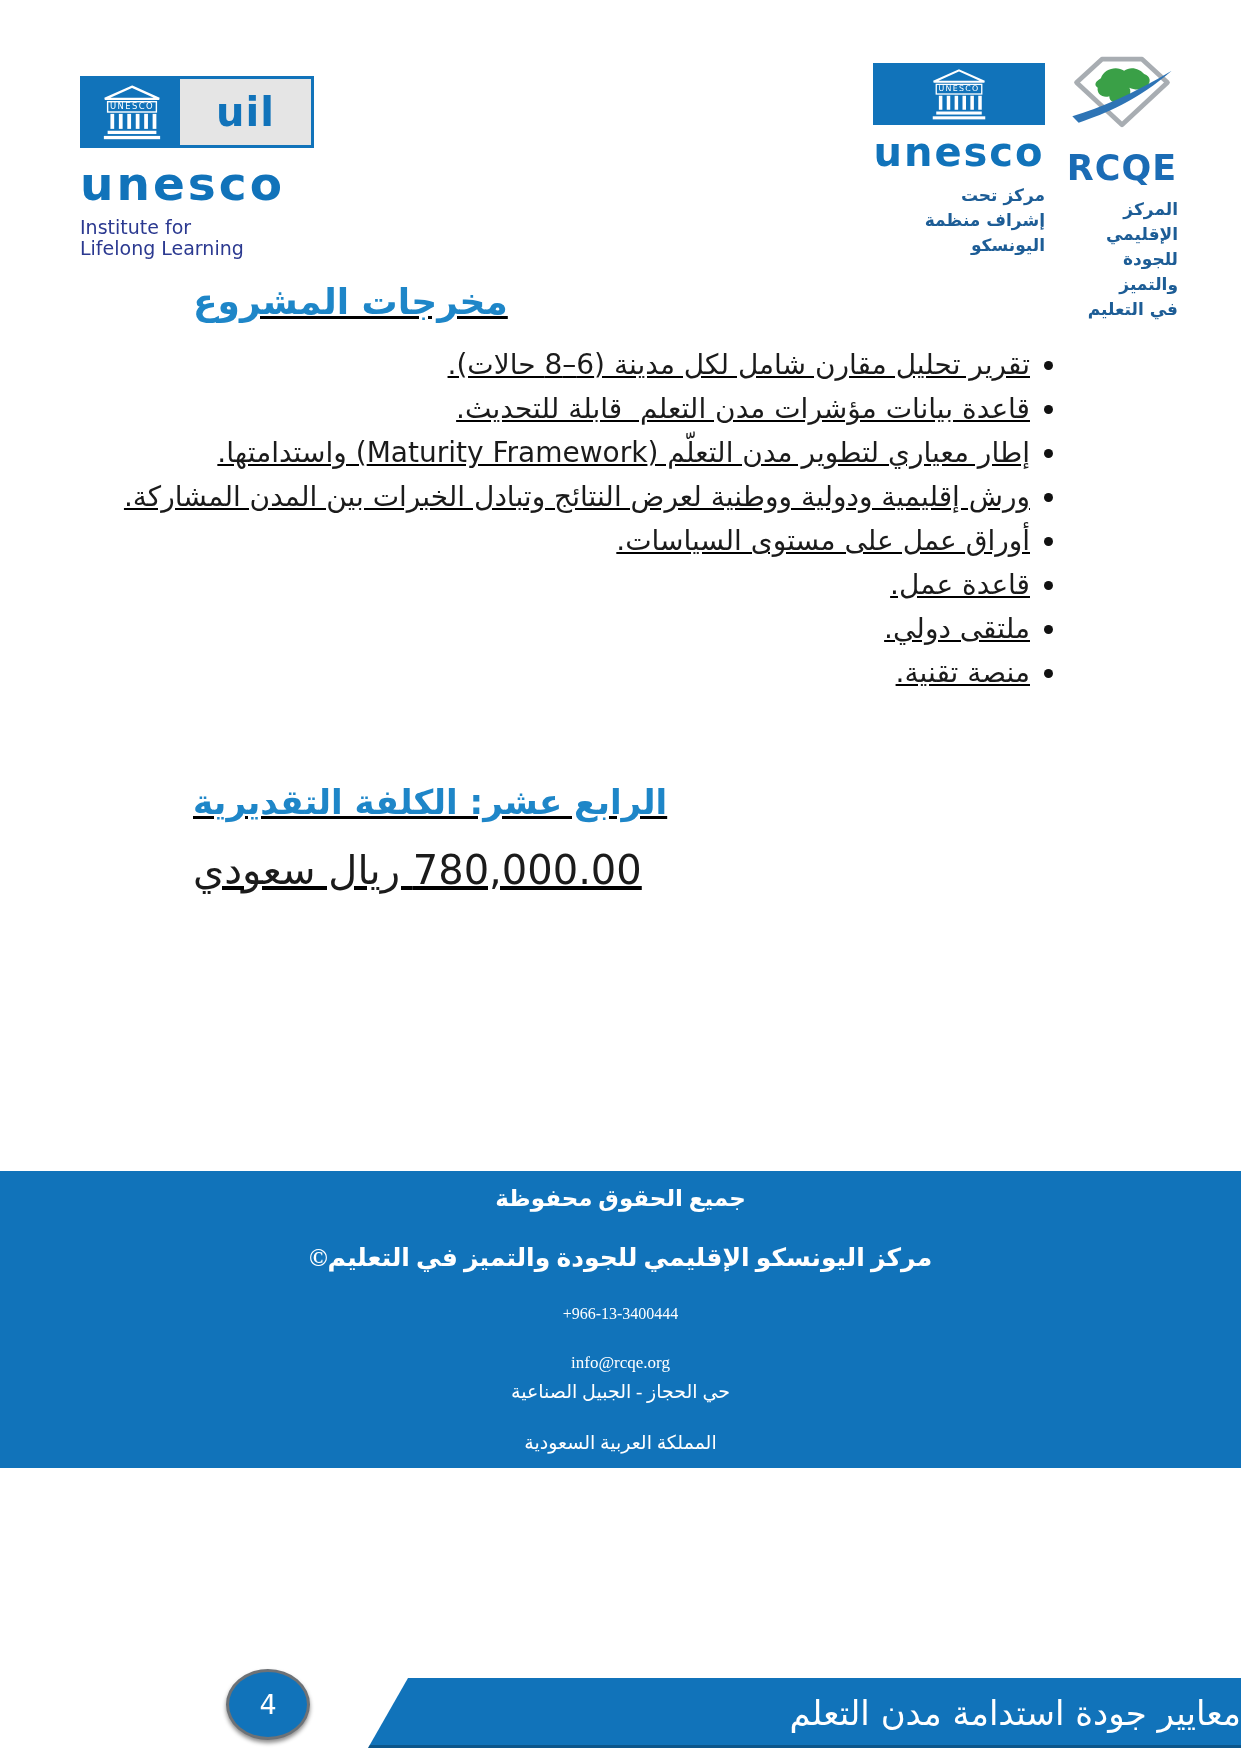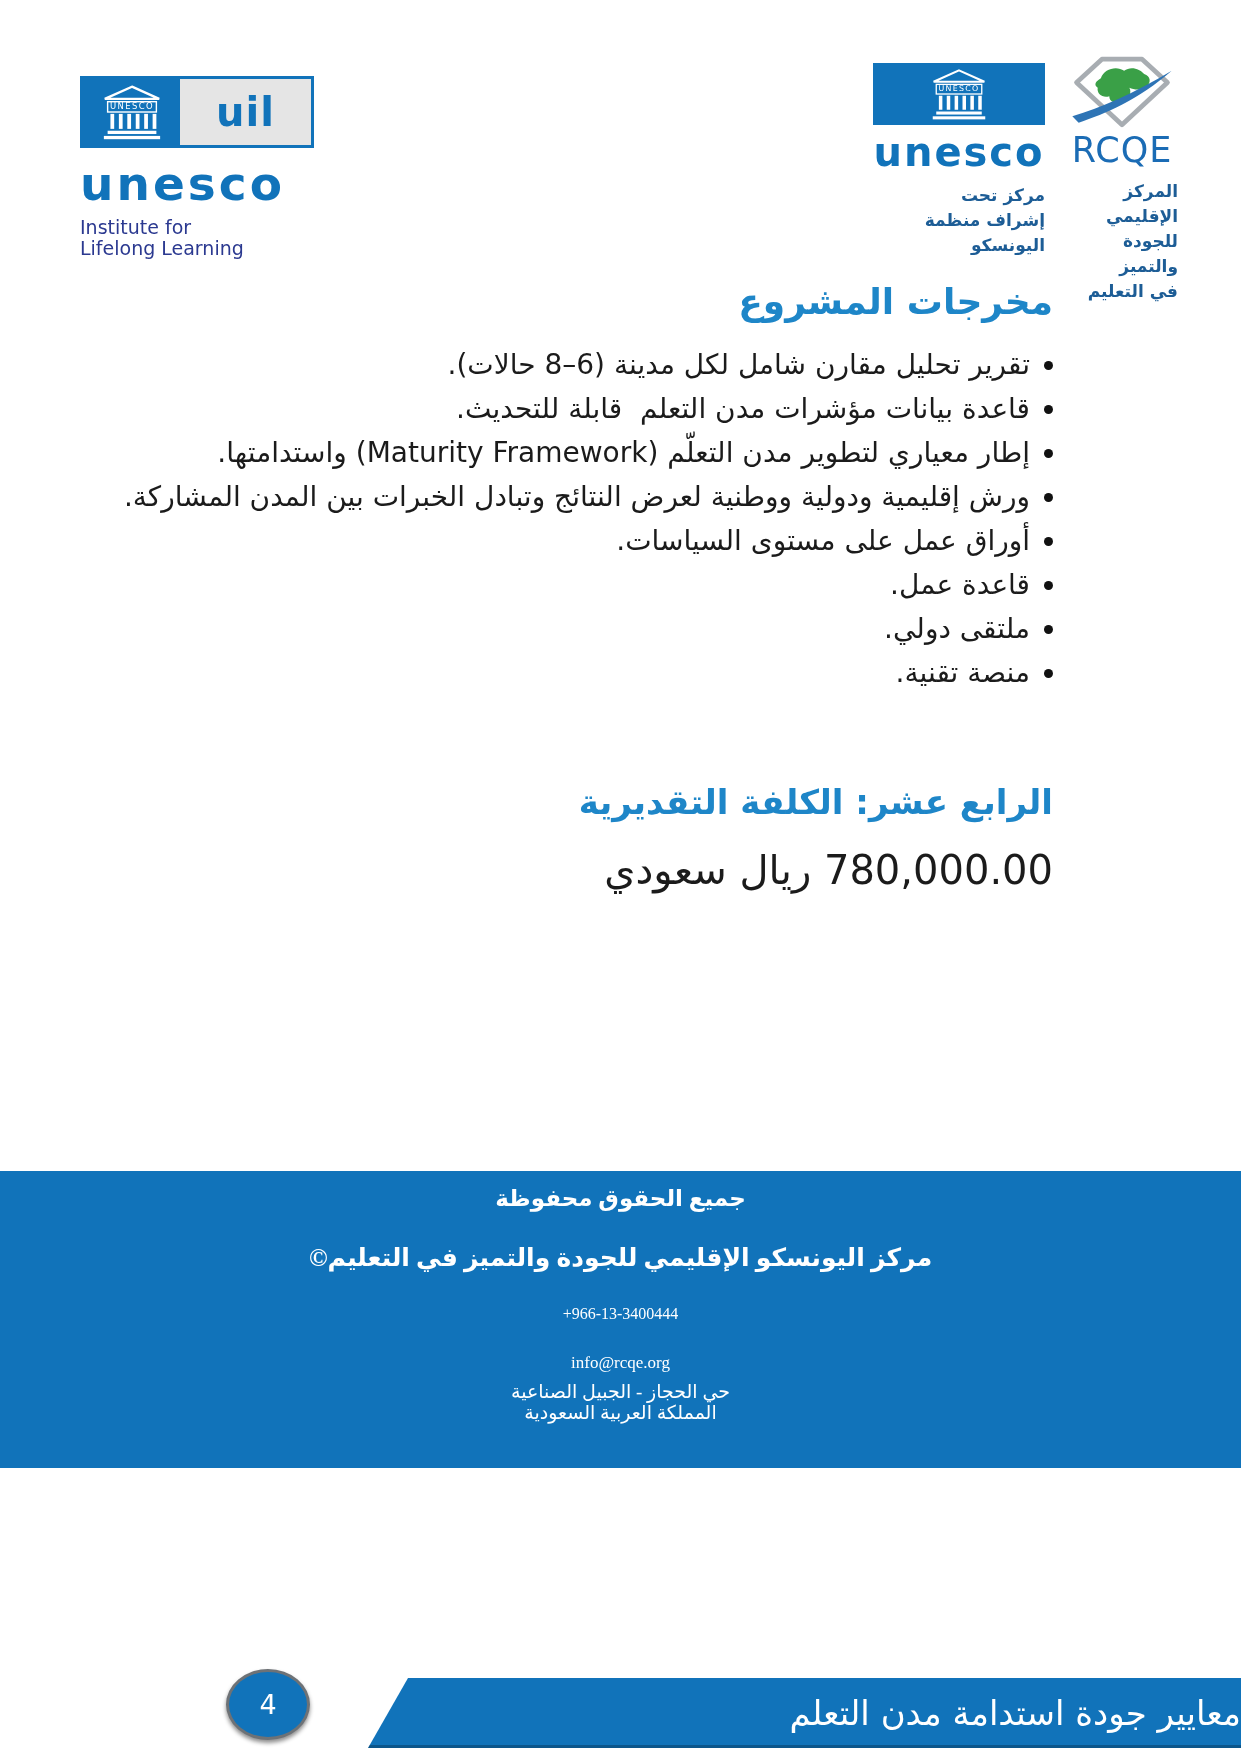--- a/index.html
+++ b/index.html
@@ -31,41 +31,41 @@
   .uil-subtitle{color:var(--uil-dark-blue);font-weight:normal;font-size:19px;line-height:21px;margin-top:10px;}
 
   
   .unesco-ar{position:absolute;left:873px;top:63px;width:172px;text-align:center;}
   .unesco-ar-box{width:172px;height:62px;background:var(--primary-blue);display:flex;align-items:center;justify-content:center;}
   .unesco-ar-wordmark{color:var(--primary-blue);font-weight:bold;font-size:40px;line-height:1;letter-spacing:2px;margin-top:7px;text-align:center;}
   .logo-caption{direction:rtl;text-align:right;color:var(--caption-blue);font-weight:bold;font-size:17px;line-height:25px;margin-top:11px;}
 
   
   .rcqe{position:absolute;left:1066px;top:55px;width:112px;text-align:center;}
-  .rcqe-wordmark{color:var(--rcqe-blue);font-weight:normal;font-size:35px;line-height:1;letter-spacing:1px;margin-top:0;}
-
-  
-  .content{position:absolute;top:278px;right:188px;width:860px;direction:rtl;text-align:right;}
+  .rcqe-wordmark{color:var(--rcqe-blue);font-weight:bold;font-size:35px;line-height:1;letter-spacing:1px;margin-top:18px;}
+
+  
+  .content{position:absolute;top:278px;right:188px;width:860px;direction:rtl;text-align:left;text-decoration:underline;}
   .section-title{color:var(--heading-blue);font-weight:bold;font-size:36px;line-height:47px;margin:0;}
   .bullets{list-style:none;margin:18px 0 0 0;padding:0;}
   .bullets li{display:flex;align-items:flex-start;line-height:44px;color:var(--text-dark);}
   .bullet-dot{width:9px;height:9px;border-radius:50%;background:#111;margin:18px 0 0 14px;flex:none;}
   .bullet-text{font-size:28px;white-space:pre;}
   .section-title.second{margin-top:84px;font-size:34px;}
   .cost-line{color:var(--text-dark);font-size:40px;line-height:40px;margin-top:24px;}
 
   
   .footer-band{position:absolute;left:0;top:1171px;width:1241px;height:297px;background:var(--primary-blue);color:#fff;direction:rtl;font-family:"Liberation Serif","DejaVu Sans",serif;}
   .footer-band .line{position:absolute;left:0;width:100%;text-align:center;}
   .f-rights{top:14px;font-size:23px;font-weight:bold;}
   .f-org{top:72px;font-size:25px;font-weight:bold;}
   .f-phone{top:134px;font-size:16px;direction:ltr;}
   .f-email{top:182px;font-size:17px;direction:ltr;}
   .f-addr1{top:209px;font-size:19px;}
-  .f-addr2{top:230px;font-size:19px;}
+  .f-addr2{top:260px;font-size:19px;}
 
   
   .page-circle{position:absolute;left:226px;top:1669px;width:84px;height:71px;border-radius:50%;
     background:var(--primary-blue);border:3px solid var(--circle-border-gray);box-sizing:border-box;
     box-shadow:0 3px 4px rgba(0,0,0,.45);display:flex;align-items:center;justify-content:center;
     color:#fff;font-size:27px;}
   .bottom-bar{position:absolute;left:368px;top:1678px;width:873px;height:70px;background:var(--primary-blue);
     clip-path:polygon(40px 0,100% 0,100% 100%,0 100%);
     box-shadow:inset 0 -3px 0 rgba(0,0,0,.25);
     display:flex;align-items:center;justify-content:flex-start;direction:rtl;}

